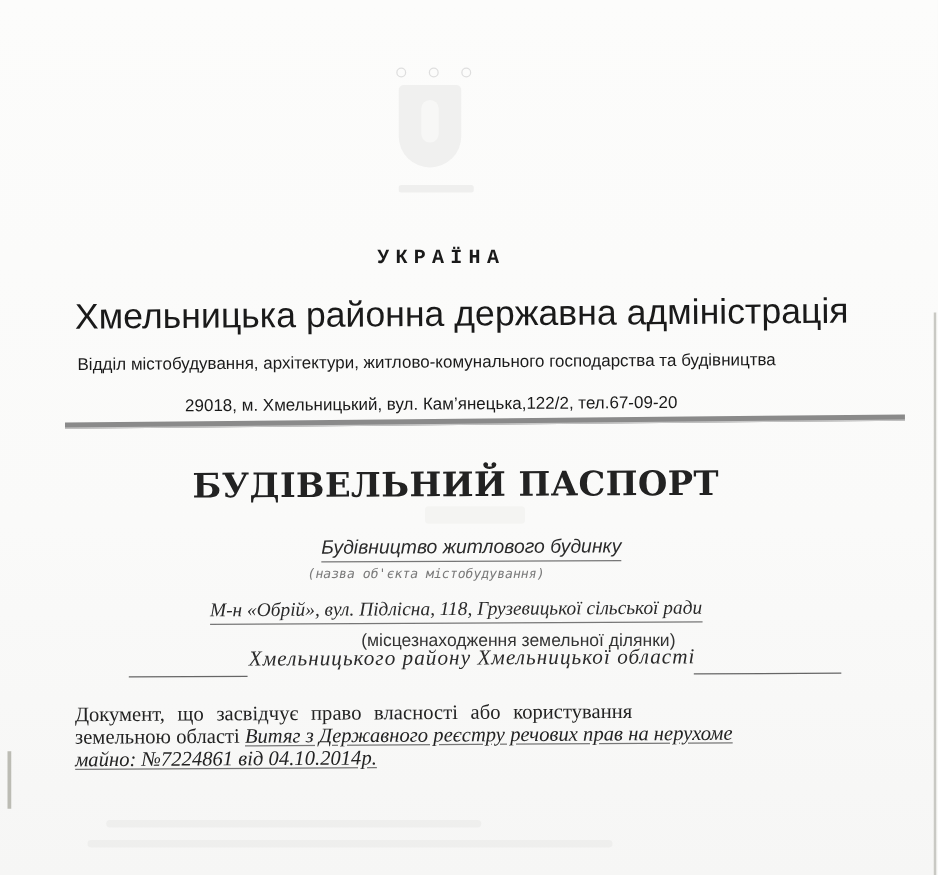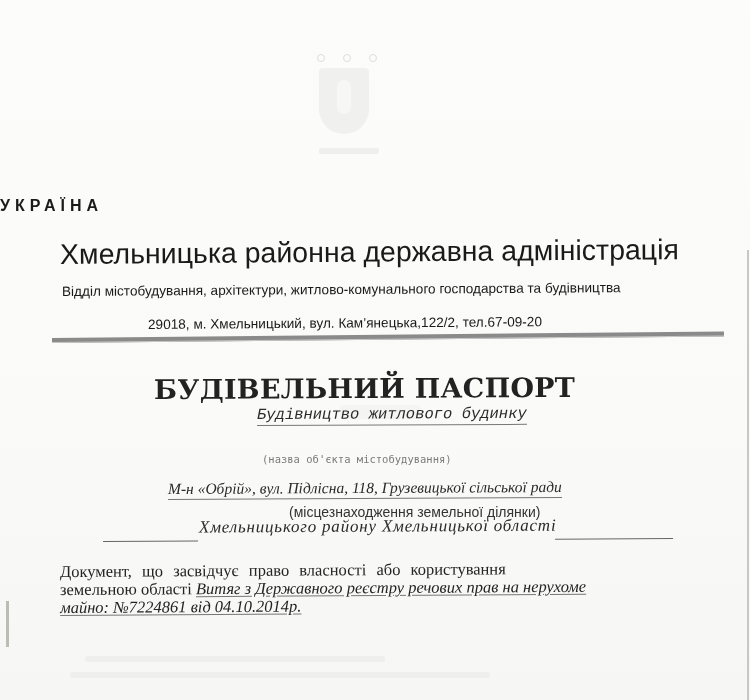--- a/index.html
+++ b/index.html
@@ -57,22 +57,22 @@
       position: absolute;
       left: 6px; top: 100px;
       width: 60px; height: 6px;
       background: #efefee;
       border-radius: 2px;
     }
     .country {
       position: absolute;
       left: 0; width: 706px;
       top: 197px;
-      text-align: left;
-      font-family: Liberation Sans, sans-serif;
+      text-align: center;
+      font-family: Liberation Mono, monospace;
       font-weight: bold;
       font-size: 16px;
       letter-spacing: 5px;
       color: #1a1a1a;
     }
     .admin-title {
       position: absolute;
       left: 60px;
       top: 238px;
       font-family: "Liberation Sans", sans-serif;
@@ -134,39 +134,40 @@
       top: 405px;
       width: 80px;
       height: 14px;
       background: #f1f1f0;
       border-radius: 3px;
       opacity: 0.7;
     }
     .object-name {
       position: absolute;
       left: 257px;
-      top: 406px;
-      font-family: Liberation Mono, monospace;
+      top: 430px;
+      font-family: Liberation Sans, sans-serif;
       font-style: italic;
       font-size: 15.5px;
       color: #2a2a2a;
       border-bottom: 1px solid #777;
       padding-bottom: 1px;
       white-space: nowrap;
       transform: rotate(-0.25deg);
       transform-origin: left center;
     }
     .object-caption {
       position: absolute;
-      left: 262px;
+      left: 246px;
       top: 453px;
       font-family: "DejaVu Sans Mono", monospace;
       font-size: 10.5px;
       color: #7a7a7a;
       white-space: nowrap;
+      font-style: italic;
     }
     .location-line {
       position: absolute;
       left: 168px;
       top: 480px;
       font-family: "Liberation Serif", serif;
       font-style: italic;
       font-size: 15.5px;
       color: #2a2a2a;
       border-bottom: 1px solid #777;

